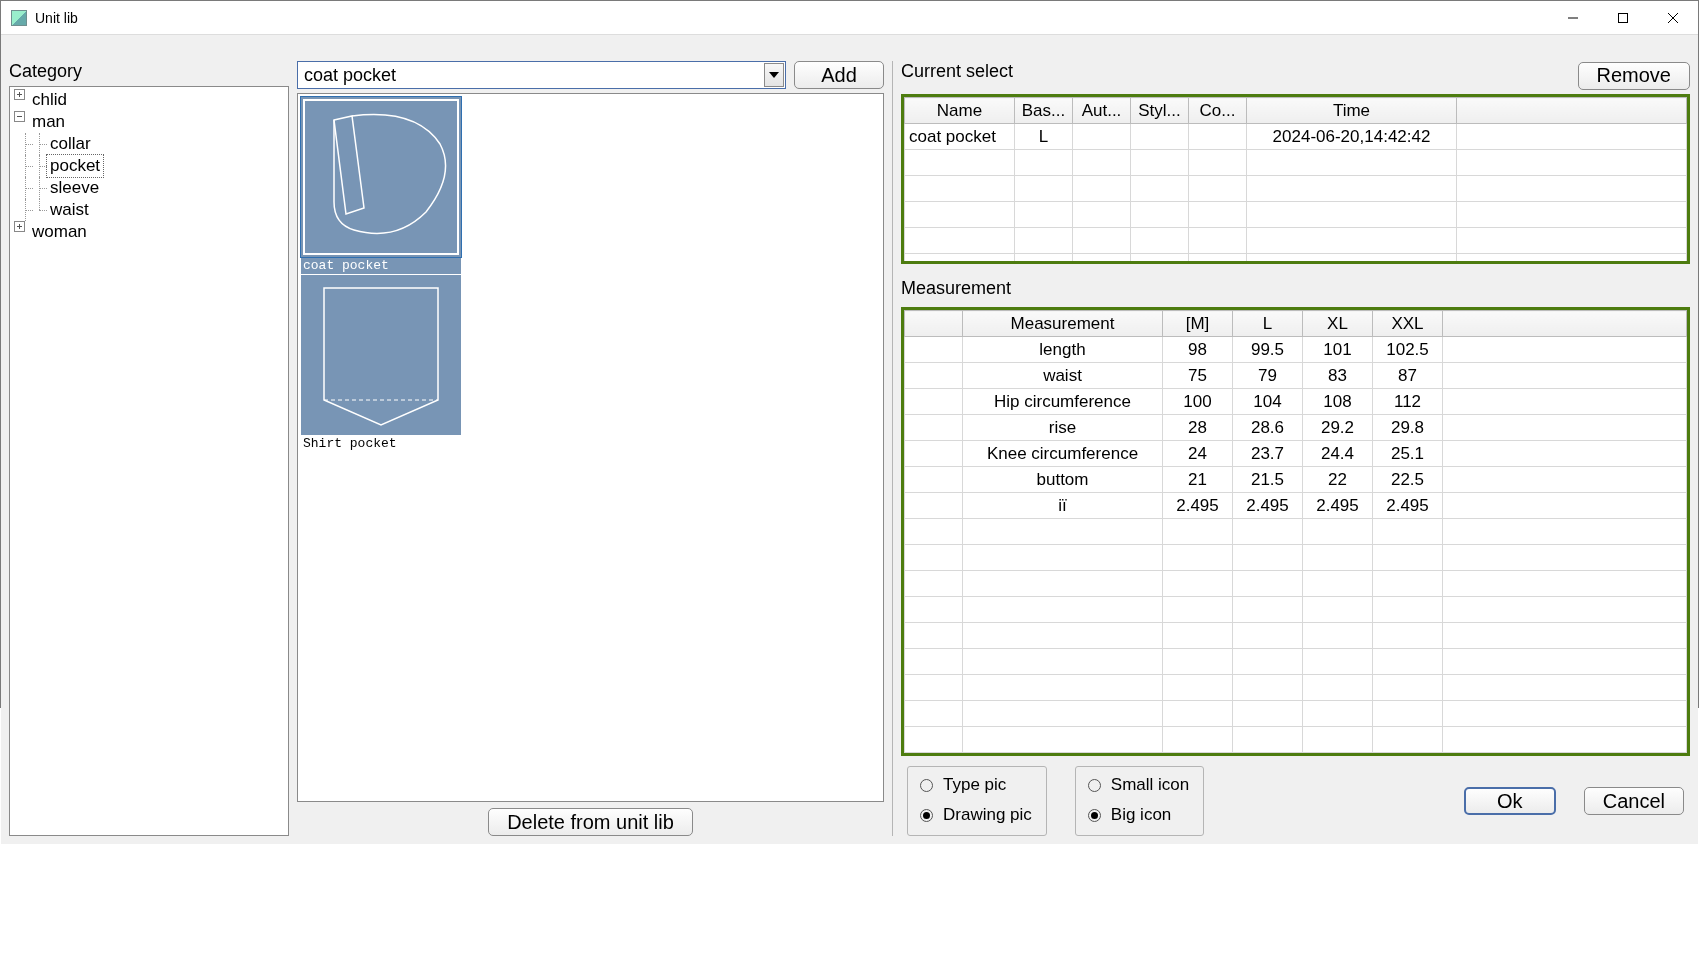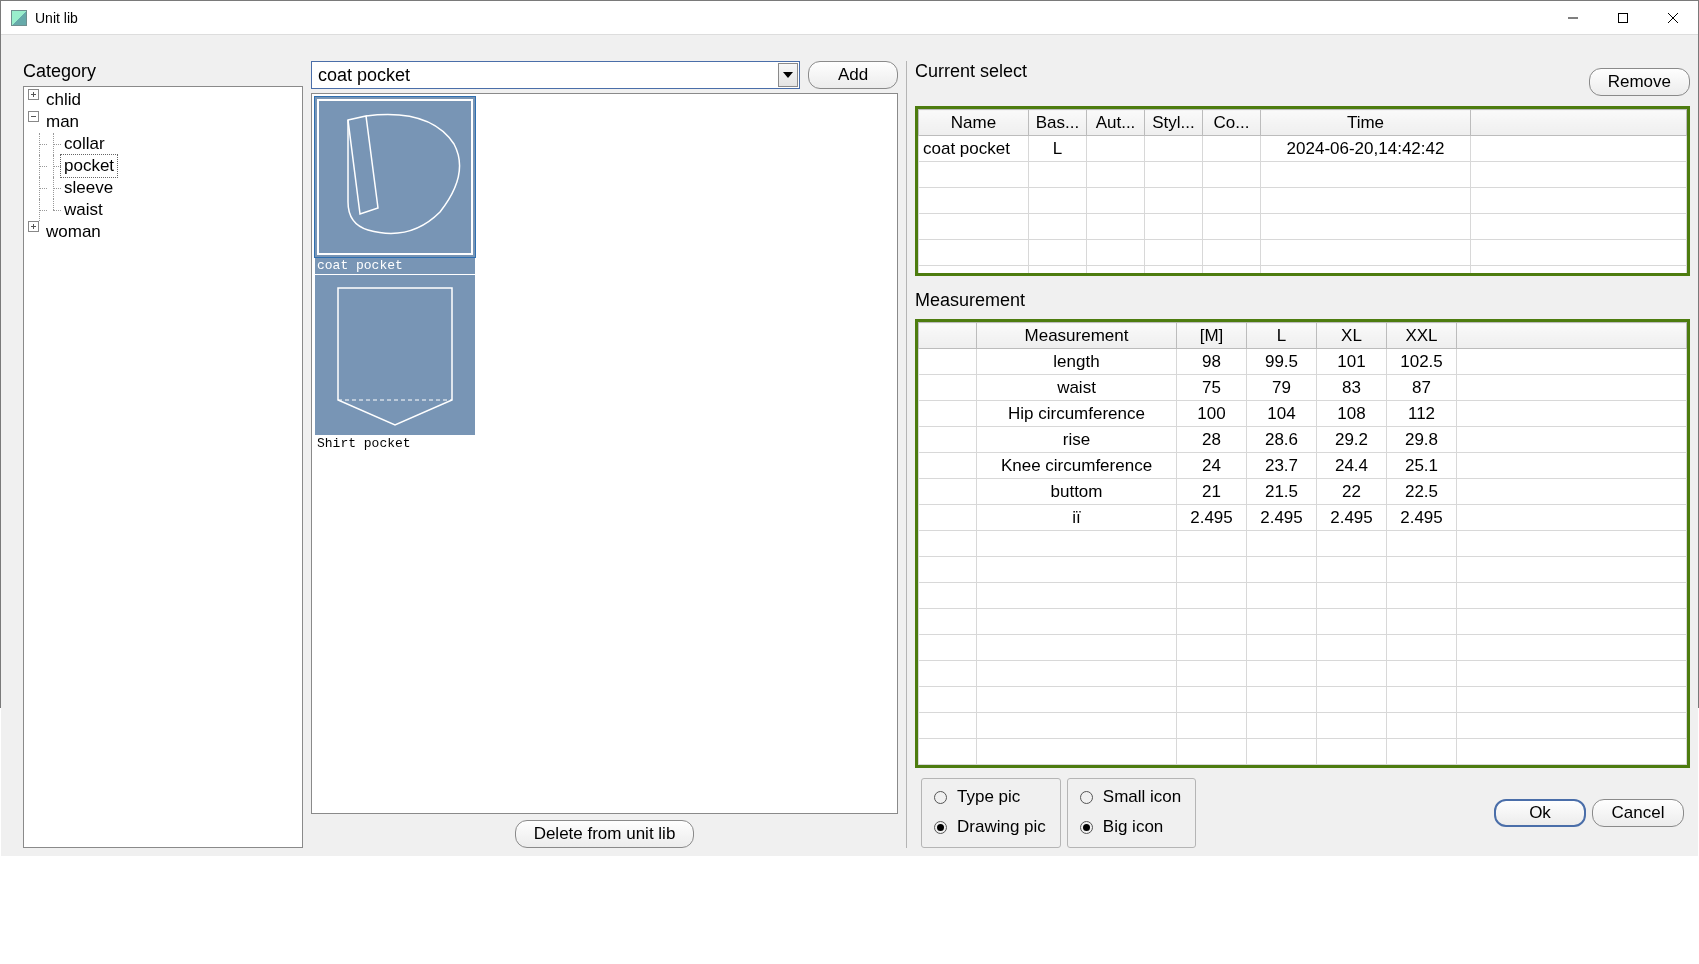--- a/index.html
+++ b/index.html
@@ -7,21 +7,21 @@
   .window{width:1699px;height:708px;border:1px solid #7a7a7a;display:flex;flex-direction:column;background:#14532d}
   
   .titlebar{height:34px;display:flex;align-items:center;padding:0 0 0 10px;border-bottom:1px solid #ddd;background:#fff}
   .titlebar .app-icon{width:16px;height:16px;border:1px solid #6f8f8f;background:linear-gradient(135deg,#9ec 0 50%,#6aa 50% 100%);margin-right:8px}
   .titlebar .title{font-size:14px;flex:0 0 auto}
   .titlebar .spacer{flex:1}
   .titlebar .winbtn{width:50px;height:33px;display:flex;align-items:center;justify-content:center;font-size:14px;color:#000}
   .titlebar .winbtn svg{pointer-events:none}
   
   .client{flex:1;display:flex;flex-direction:column;background:#f0f0f0;padding:0 0 0 0}
-  .content{flex:1;display:flex;flex-direction:row;padding:26px 8px 8px 22px;gap:8px;min-height:0}
+  .content{flex:1;display:flex;flex-direction:row;padding:26px 8px 8px 8px;gap:8px;min-height:0}
   
   .col-left{width:280px;display:flex;flex-direction:column}
   .label{font-size:18px;color:#000;margin-bottom:4px}
   .tree{flex:1;border:1px solid #8a8a8a;background:#fff;padding:2px 4px;font-size:17px;line-height:22px;overflow:auto}
   .tree-row{display:flex;align-items:flex-start;height:22px;white-space:nowrap}
   .tree-row .exp{width:11px;height:11px;border:1px solid #888;margin-right:4px;position:relative;flex:0 0 auto}
   .tree-row .exp::before,.tree-row .exp::after{content:"";position:absolute;background:#555}
   .tree-row .exp.plus::before{left:2px;right:2px;top:4px;height:1px}
   .tree-row .exp.plus::after{top:2px;bottom:2px;left:4px;width:1px}
   .tree-row .exp.minus::before{left:2px;right:2px;top:4px;height:1px}
@@ -30,42 +30,42 @@
   .tree-row .tee::after{content:"";position:absolute;left:6px;right:0;top:11px;border-top:1px dotted #999}
   .tree-row .tee.last::before{bottom:11px}
   .tree-row .txt{padding:0 3px}
   .tree-row .txt.sel{outline:1px dotted #666;background:#fff}
   
   .col-mid{width:596px;display:flex;flex-direction:column;min-height:0;border-right:1px solid #b5b5b5;padding-right:8px}
   .mid-top{display:flex;align-items:center;gap:8px;margin-bottom:4px}
   .combo{flex:1;height:28px;border:1px solid #4a6ea9;background:#fff;display:flex;align-items:center;position:relative;font-size:18px}
   .combo .combo-text{padding:0 6px}
   .combo .combo-btn{position:absolute;right:1px;top:1px;bottom:1px;width:20px;border:1px solid #8a8a8a;background:linear-gradient(#f7f7f7,#e4e4e4);display:flex;align-items:center;justify-content:center}
-  .btn{height:28px;min-width:90px;padding:0 18px;border:1px solid #8a8a8a;background:linear-gradient(#fefefe,#ececec);border-radius:12px;font-size:17px;display:flex;align-items:center;justify-content:center}
+  .btn{height:28px;min-width:90px;padding:0 18px;border:1px solid #8a8a8a;background:linear-gradient(#fefefe,#ececec);border-radius:5px;font-size:20px;display:flex;align-items:center;justify-content:center}
   .thumbs{flex:1;border:1px solid #8a8a8a;background:#fff;padding:3px;overflow:auto}
   .thumb{width:160px;margin-bottom:1px}
   .thumb .pic{width:160px;height:160px;background:#7895b5;display:flex;align-items:center;justify-content:center;position:relative}
   .thumb.selected .pic{outline:2px solid #ffffff;outline-offset:-4px;box-shadow:0 0 0 1px #2f6fb0}
   .thumb .cap{font-family:"Courier New",monospace;font-size:13px;color:#000;padding:1px 2px}
   .thumb.selected .cap{color:#fff;background:#7895b5}
   .mid-bottom{display:flex;justify-content:center;padding-top:6px;padding-right:0}
   
   .col-right{flex:1;display:flex;flex-direction:column;min-height:0;gap:4px}
   .right-top-hdr{display:flex;align-items:center;gap:8px}
-  .right-top-hdr .label{margin-bottom:20px}
+  .right-top-hdr .label{margin-bottom:8px}
   .table-wrap{border:3px solid #4d7c0f;background:#fff}
   .grid{width:100%;border-collapse:collapse;table-layout:fixed;font-size:17px}
   .grid th,.grid td{border:1px solid #d8d8d8;height:26px;padding:0 4px;overflow:hidden;white-space:nowrap;text-overflow:ellipsis}
   .grid th{background:linear-gradient(#fafafa,#eee);font-weight:normal;border:1px solid #bcbcbc;text-align:center}
   .grid td{text-align:center}
   .grid td.left{text-align:left}
   .sel-table{height:170px;overflow:hidden}
   .meas-table{flex:1;overflow:hidden;min-height:0}
   .meas-table td:first-child{text-align:center}
-  .right-bottom{display:flex;align-items:center;gap:6px;padding:6px 6px 0 6px}
+  .right-bottom{display:flex;align-items:center;gap:28px;padding:6px 6px 0 6px}
   .groupbox{border:1px solid #b5b5b5;border-radius:3px;padding:8px 14px 10px 12px;background:#f0f0f0;display:flex;flex-direction:column;gap:10px;font-size:17px}
   .radio-row{display:flex;align-items:center;gap:10px}
   .radio{width:13px;height:13px;border:1px solid #555;border-radius:50%;position:relative;flex:0 0 auto}
   .radio.checked::after{content:"";position:absolute;left:2px;top:2px;right:2px;bottom:2px;background:#000;border-radius:50%}
   .right-bottom .spacer{flex:1}
   .btn-ok{border:2px solid #4a6ea9;min-width:92px}
   .btn-cancel{min-width:92px}
 </style>
 </head>
 <body>

